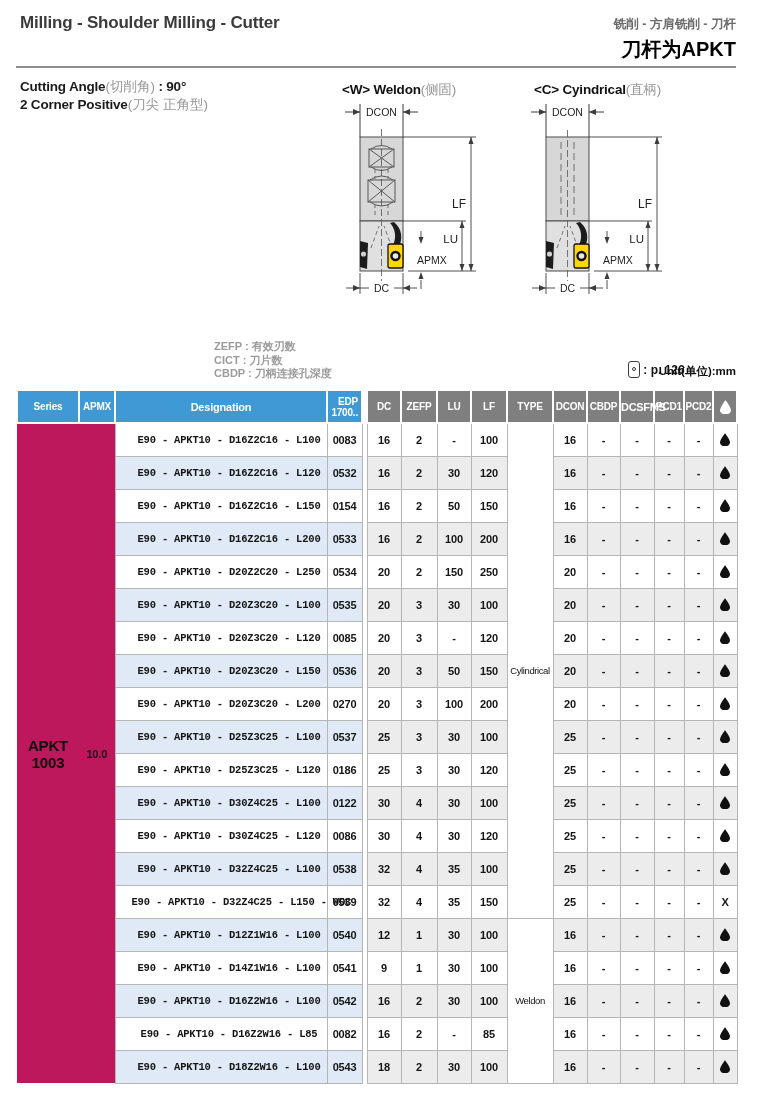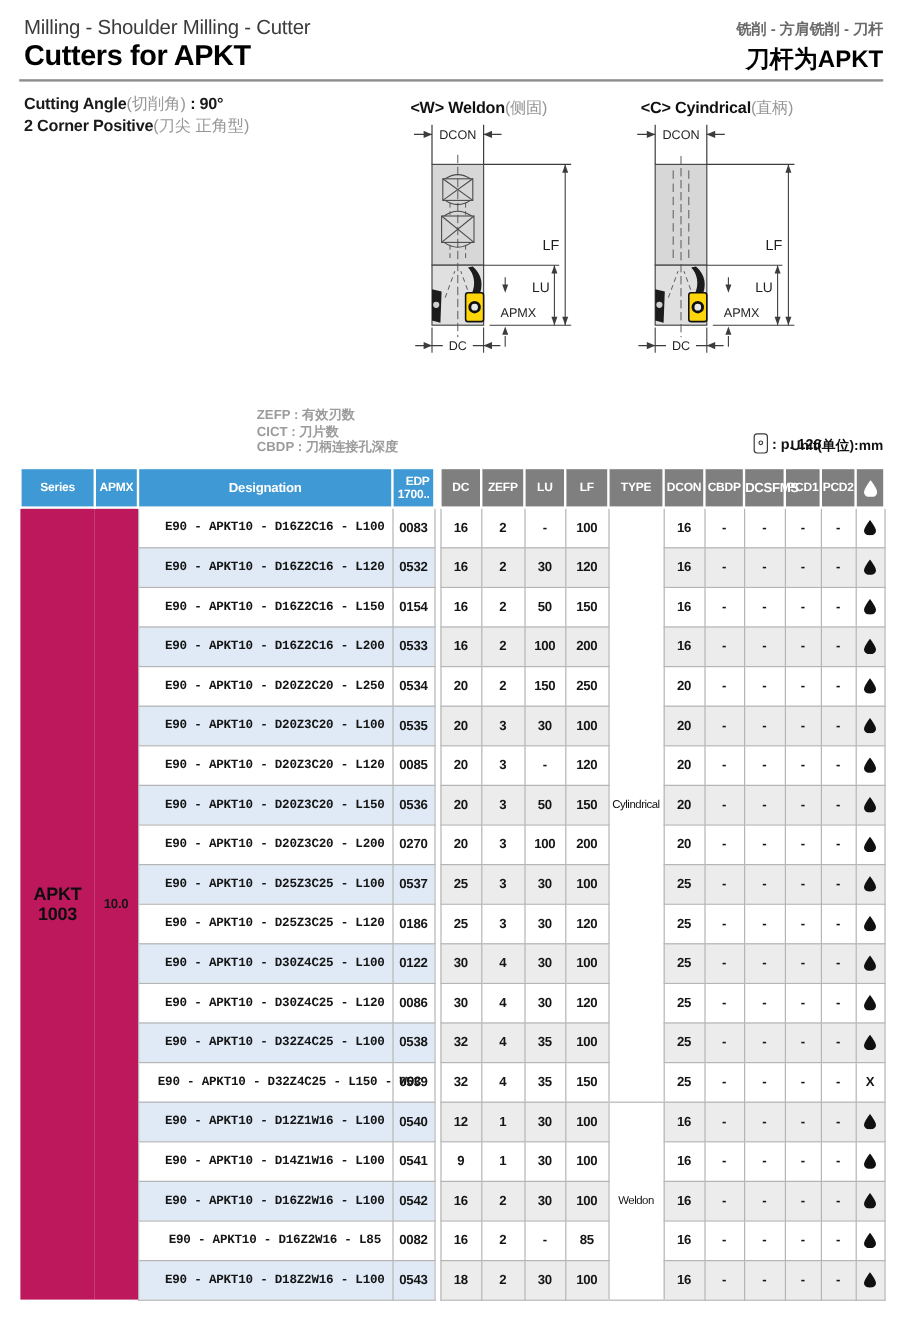--- a/index.html
+++ b/index.html
@@ -1,21 +1,21 @@
 <!DOCTYPE html>
 <html><head>
 <meta charset="utf-8">
 <style>
   * { margin:0; padding:0; box-sizing:border-box; }
   html,body { background:#fff; }
   body { font-family:"Liberation Sans", sans-serif; color:#1a1a1a; }
   #page { position:relative; width:768px; height:1108px; background:#fff; overflow:hidden; }
 
   
-  .title-en   { position:absolute; left:20px; top:13px; font-size:17px; font-weight:normal; color:#3b3b3b; letter-spacing:-0.2px; }
+  .title-en   { position:absolute; left:20px; top:13px; font-size:17px; font-weight:bold; color:#3b3b3b; letter-spacing:-0.2px; }
   .title-main { position:absolute; left:20px; top:33px; font-size:24px; font-weight:bold; color:#000; letter-spacing:-0.3px; }
   .title-zh-s { position:absolute; right:32px; top:16px; font-size:12.5px; font-weight:bold; color:#6a6a6a; }
   .title-zh-m { position:absolute; right:32px; top:36px; font-size:20px; font-weight:bold; color:#000; }
   .head-rule  { position:absolute; left:16px; top:66px; width:720px; height:2px; background:#8e8e8e; }
 
   .specs { position:absolute; left:20px; top:78px; font-size:13.5px; line-height:18px; }
   .specs b { color:#1a1a1a; font-weight:bold; letter-spacing:-0.2px; }
   .specs .zh { color:#969696; font-weight:normal; }
 
   .diag-title { position:absolute; top:81px; font-size:13.5px; font-weight:bold; color:#111; letter-spacing:-0.2px; }
@@ -56,21 +56,20 @@
   #spec-table tr.shaded td.desig, #spec-table tr.shaded td.edp { background:#dfeaf6; }
   #spec-table tr.shaded td.gapc { background:#fff; }
   #spec-table td.cool svg { display:block; margin:0 auto; }
 </style>
 </head>
 <body>
 
 <div id="page">
 
   <div class="title-en">Milling - Shoulder Milling - Cutter</div>
-  <div class="title-main">Cutters for APKT</div>
   <div class="title-zh-s">铣削 - 方肩铣削 - 刀杆</div>
   <div class="title-zh-m">刀杆为APKT</div>
   <div class="head-rule"></div>
 
   <div class="specs">
     <div><b>Cutting Angle</b><span class="zh">(切削角)</span><b> : 90°</b></div>
     <div><b>2 Corner Positive</b><span class="zh">(刀尖 正角型)</span></div>
   </div>
 
   <div id="weldon-title" class="diag-title">

